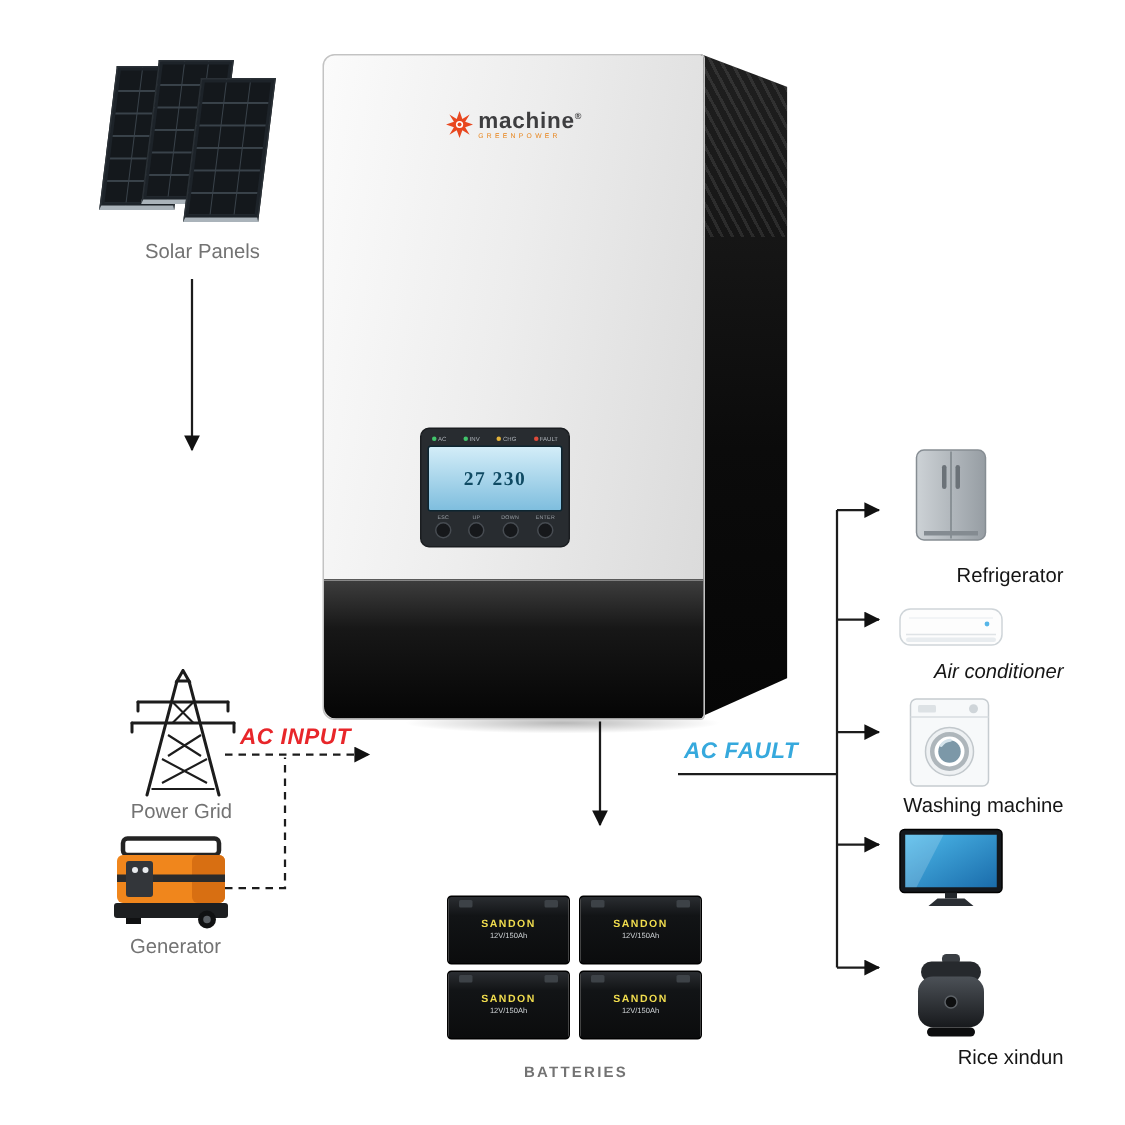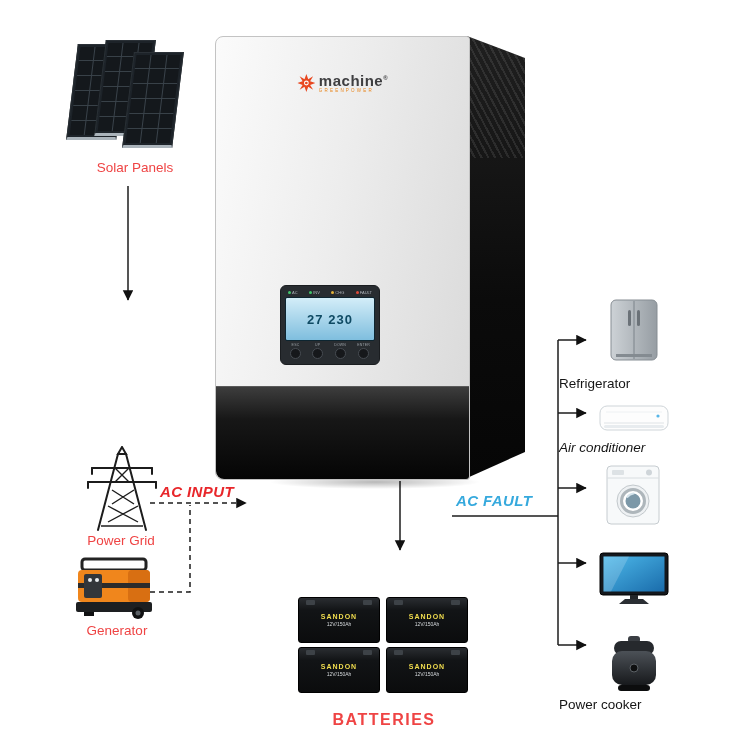--- a/index.html
+++ b/index.html
@@ -1,19 +1,19 @@
 <!DOCTYPE html>
 <html><head>
 <meta charset="utf-8">
 <style>
   html,body{margin:0;padding:0;background:#fff;}
   #canvas{position:relative;width:750px;height:750px;background:#fff;overflow:hidden;
           font-family:"Liberation Sans", sans-serif;color:#111;}
   .abs{position:absolute;}
-  .node-label{position:absolute;font-size:13.5px;color:#ef4444;text-align:center;line-height:1.2;}
+  .node-label{position:absolute;font-size:13.5px;color:#737373;text-align:center;line-height:1.2;}
   .ac-label{position:absolute;font-size:15px;font-weight:800;font-style:italic;letter-spacing:.4px;white-space:nowrap;}
   #ac-input-label{left:160px;top:483px;color:#e8262a;}
   #ac-output-label{left:456px;top:492px;color:#36a9dd;}
 
   
   #wires{position:absolute;left:0;top:0;width:750px;height:750px;z-index:1;}
 
   
   #solar{left:70px;top:40px;width:130px;height:122px;z-index:2;}
   .panel{position:absolute;width:48px;height:92px;background-color:#14181c;
@@ -49,46 +49,46 @@
   #brand-sub{font-size:4.5px;color:#e8851c;letter-spacing:2.2px;margin-top:1px;}
   #control-panel{position:absolute;left:64px;top:248px;width:100px;height:80px;
       background:#282c30;border-radius:6px;padding:4px;box-sizing:border-box;
       display:flex;flex-direction:column;gap:2px;border:1px solid #1a1d20;}
   #indicators{display:flex;justify-content:space-between;padding:0 3px;}
   .ind{display:flex;align-items:center;gap:1px;font-size:4px;color:#aeb4ba;}
   .led{width:3px;height:3px;border-radius:50%;}
   .led.g{background:#41c56b;} .led.y{background:#e3b33a;} .led.r{background:#e04a3a;}
   #lcd{flex:1;display:flex;align-items:center;justify-content:center;
       background:linear-gradient(180deg,#d3edf8,#7fbede);border:1px solid #0d2530;border-radius:2px;
-      font-family:Liberation Sans, sans-serif;font-weight:700;font-size:13px;
+      font-family:Liberation Serif, serif;font-weight:700;font-size:13px;
       color:#0f4a63;letter-spacing:1px;}
   #buttons{display:flex;justify-content:space-between;padding:0 5px 1px 5px;}
   .btn{display:flex;flex-direction:column;align-items:center;gap:1px;}
   .btn .cap{font-size:3.5px;color:#9aa0a6;letter-spacing:.2px;}
   .btn .circle{width:9px;height:9px;border-radius:50%;background:#16181b;border:1px solid #474c52;}
 
   
   #batteries{left:298px;top:597px;width:172px;height:100px;z-index:2;}
   .battery{position:absolute;width:82px;height:46px;border:1px solid #000;border-radius:3px;
       background:linear-gradient(180deg,#2a2d31 0%,#121416 28%,#0b0c0d 100%);
       display:flex;flex-direction:column;align-items:center;justify-content:center;box-sizing:border-box;}
   .battery .terminal{position:absolute;top:2px;width:9px;height:5px;background:#3d4247;border-radius:1px;}
   .battery .terminal.tl{left:7px;} .battery .terminal.tr{right:7px;}
   .batt-brand{font-size:7px;font-weight:700;color:#f1dd4e;letter-spacing:1px;line-height:1.2;}
   .batt-spec{font-size:5px;color:#d4d8db;line-height:1.2;}
-  #batteries-label{left:288px;top:710px;width:192px;font-weight:700;letter-spacing:1.5px;font-size:16px;}
+  #batteries-label{left:288px;top:710px;width:192px;font-weight:700;letter-spacing:1.5px;font-size:10px;}
 
   
   #power-grid-icon{left:82px;top:446px;z-index:2;}
   #generator-icon{left:72px;top:556px;z-index:2;}
   .appliance-icon{position:absolute;z-index:2;}
   #solar-label{left:70px;top:160px;width:130px;}
   #power-grid-label{left:58px;top:533px;width:126px;}
   #generator-label{left:58px;top:623px;width:118px;}
-  .appl-label{position:absolute;width:150px;text-align:left;font-size:13.5px;color:#151515;}
+  .appl-label{position:absolute;width:150px;text-align:right;font-size:13.5px;color:#151515;}
 </style>
 </head>
 <body>
 
 <div id="canvas">
 
   <svg id="wires">
     <defs>
       <marker id="arr" markerWidth="8" markerHeight="8" refX="6.5" refY="3.5" orient="auto">
         <path d="M0,0 L7,3.5 L0,7 Z" fill="#111"></path>
@@ -265,20 +265,21 @@
   <svg class="appliance-icon" style="left:604px;top:464px;" width="58" height="62" viewBox="0 0 58 62">
     <rect x="3" y="2" width="52" height="58" rx="4" fill="#f7f9fa" stroke="#c6ccd0"></rect>
     <line x1="3" y1="14" x2="55" y2="14" stroke="#d8dde0"></line>
     <rect x="8" y="6" width="12" height="5" rx="1" fill="#dde2e5"></rect>
     <circle cx="45" cy="8.5" r="3" fill="#cfd5d9"></circle>
     <circle cx="29" cy="37" r="16" fill="#eef1f3" stroke="#c2c8cc"></circle>
     <circle cx="29" cy="37" r="11.5" fill="#ffffff" stroke="#aeb6bb" stroke-width="3"></circle>
     <circle cx="29" cy="37" r="7.5" fill="#7c98a8"></circle>
     <path d="M23.5 33 a8 8 0 0 1 6 -3.5" stroke="#d5e4ec" stroke-width="2" fill="none" stroke-linecap="round"></path>
   </svg>
+  <div class="appl-label" style="left:559px;top:529px;">Washing machine</div>
 
   <svg class="appliance-icon" style="left:599px;top:552px;" width="70" height="54" viewBox="0 0 70 54">
     <defs>
         <linearGradient id="gtv" x1="0" y1="0" x2="1" y2="1">
       <stop offset="0" stop-color="#4db9ea"></stop>
           <stop offset="1" stop-color="#1a6cab"></stop>
         </linearGradient>
       </defs>
     <rect x="1" y="1" width="68" height="42" rx="3" fill="#14181d" stroke="#000"></rect>
     <rect x="4.5" y="4.5" width="61" height="35" fill="url(#gtv)"></rect>
@@ -293,15 +294,15 @@
       <stop offset="0" stop-color="#4c5157"></stop>
           <stop offset="1" stop-color="#17191c"></stop>
         </linearGradient>
       </defs>
     <rect x="21" y="2" width="12" height="7" rx="3" fill="#3a3e43"></rect>
     <rect x="7" y="7" width="40" height="14" rx="7" fill="#26292d"></rect>
     <rect x="5" y="17" width="44" height="34" rx="10" fill="url(#grc)"></rect>
     <circle cx="27" cy="34" r="4" fill="#0e0f10" stroke="#5c6166"></circle>
     <rect x="11" y="51" width="32" height="6" rx="3" fill="#0c0d0e"></rect>
   </svg>
-  <div class="appl-label" style="left:559px;top:697px;">Power cooker</div>
+  <div class="appl-label" style="left:559px;top:697px;">Rice xindun</div>
 
 </div>
 
 </body></html>

